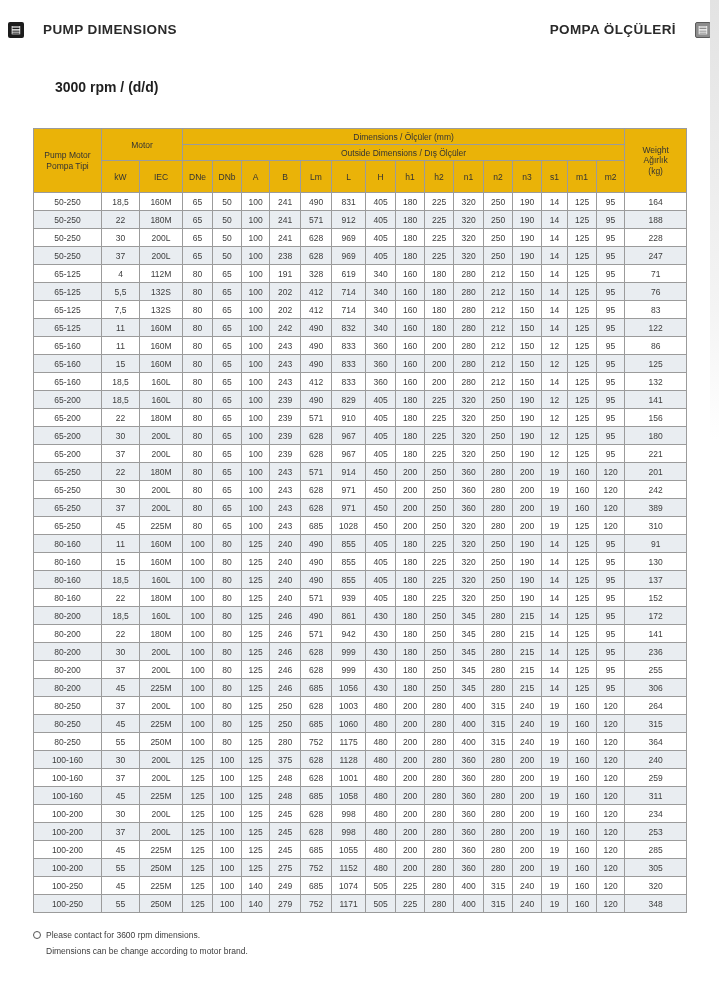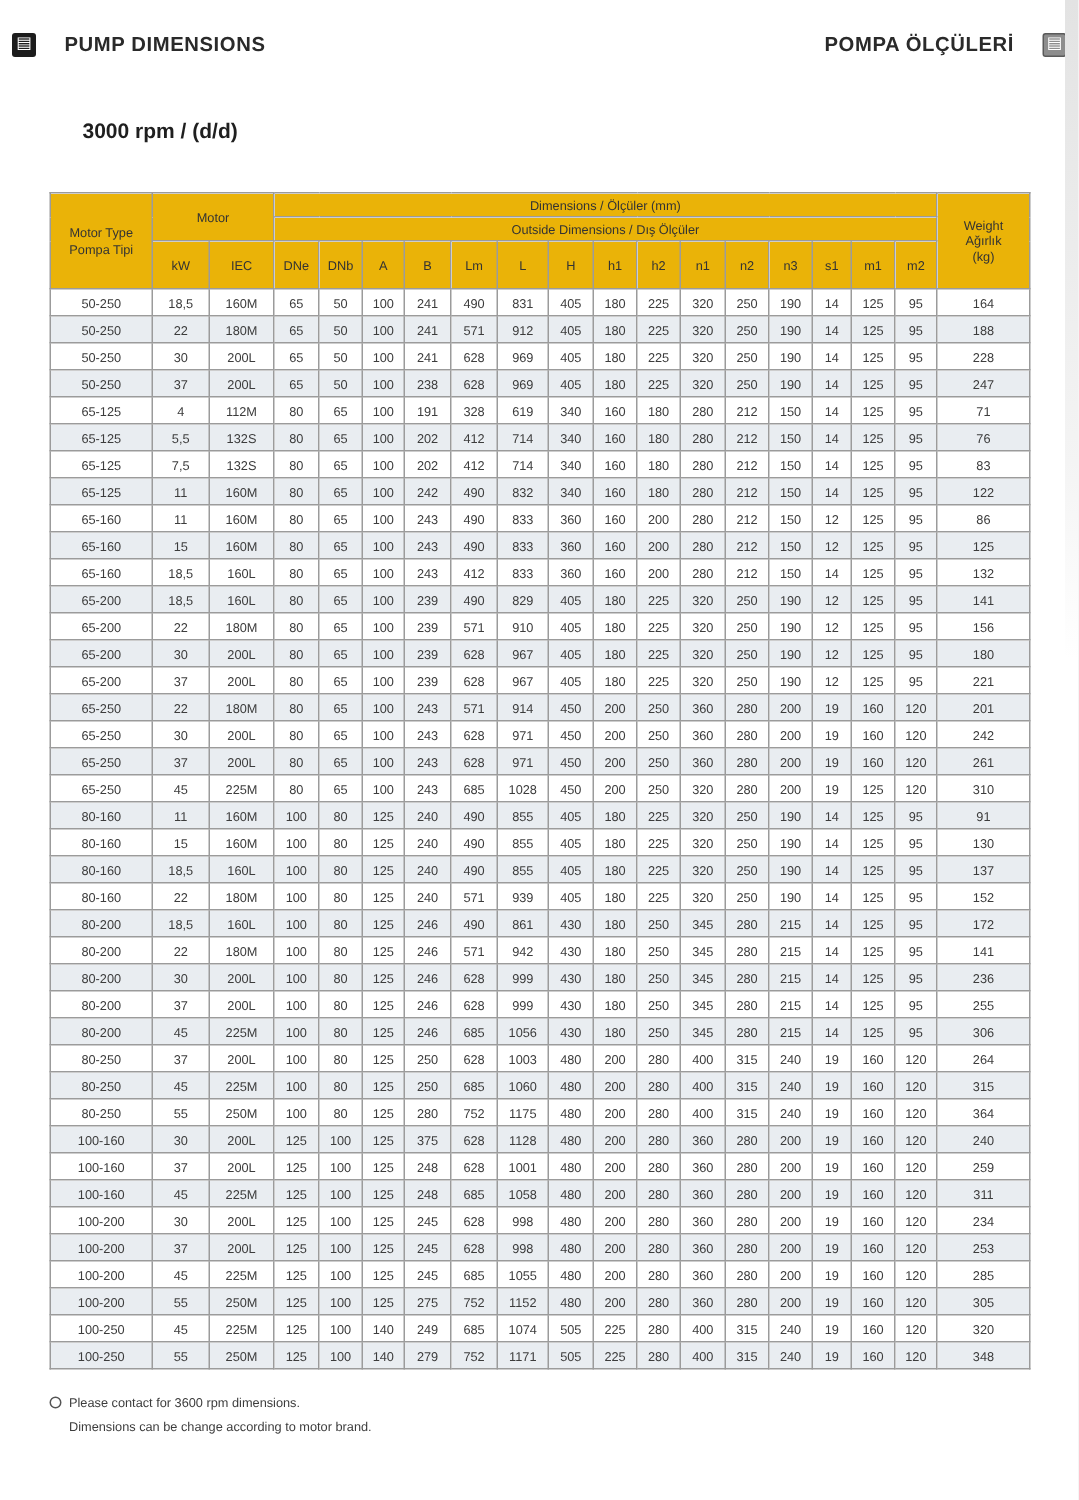--- a/index.html
+++ b/index.html
@@ -105,21 +105,21 @@
           <col style="width:29px">
           <col style="width:29px">
         <col style="width:26px">
           <col style="width:29px">
           <col style="width:28px">
         <col style="width:62px">
       </colgroup>
       <thead>
         <tr class="hrow1">
           <th rowspan="3" class="multi">
-            <div>Motor Type</div>
+            <div>Pump Motor</div>
             <div>Pompa Tipi</div>
           </th>
           <th colspan="2" rowspan="2">Motor</th>
           <th colspan="15">Dimensions / Ölçüler (mm)</th>
           <th rowspan="3" class="multi">
             <div>Weight</div>
             <div>Ağırlık</div>
             <div>(kg)</div>
           </th>
         </tr>
@@ -516,21 +516,21 @@
             <td>971</td>
             <td>450</td>
             <td>200</td>
             <td>250</td>
             <td>360</td>
             <td>280</td>
             <td>200</td>
             <td>19</td>
             <td>160</td>
             <td>120</td>
-            <td>261</td>
+            <td>389</td>
           </tr>
           <tr>
             <td>65-250</td>
             <td>45</td>
             <td>225M</td>
             <td>80</td>
             <td>65</td>
             <td>100</td>
             <td>243</td>
             <td>685</td>

